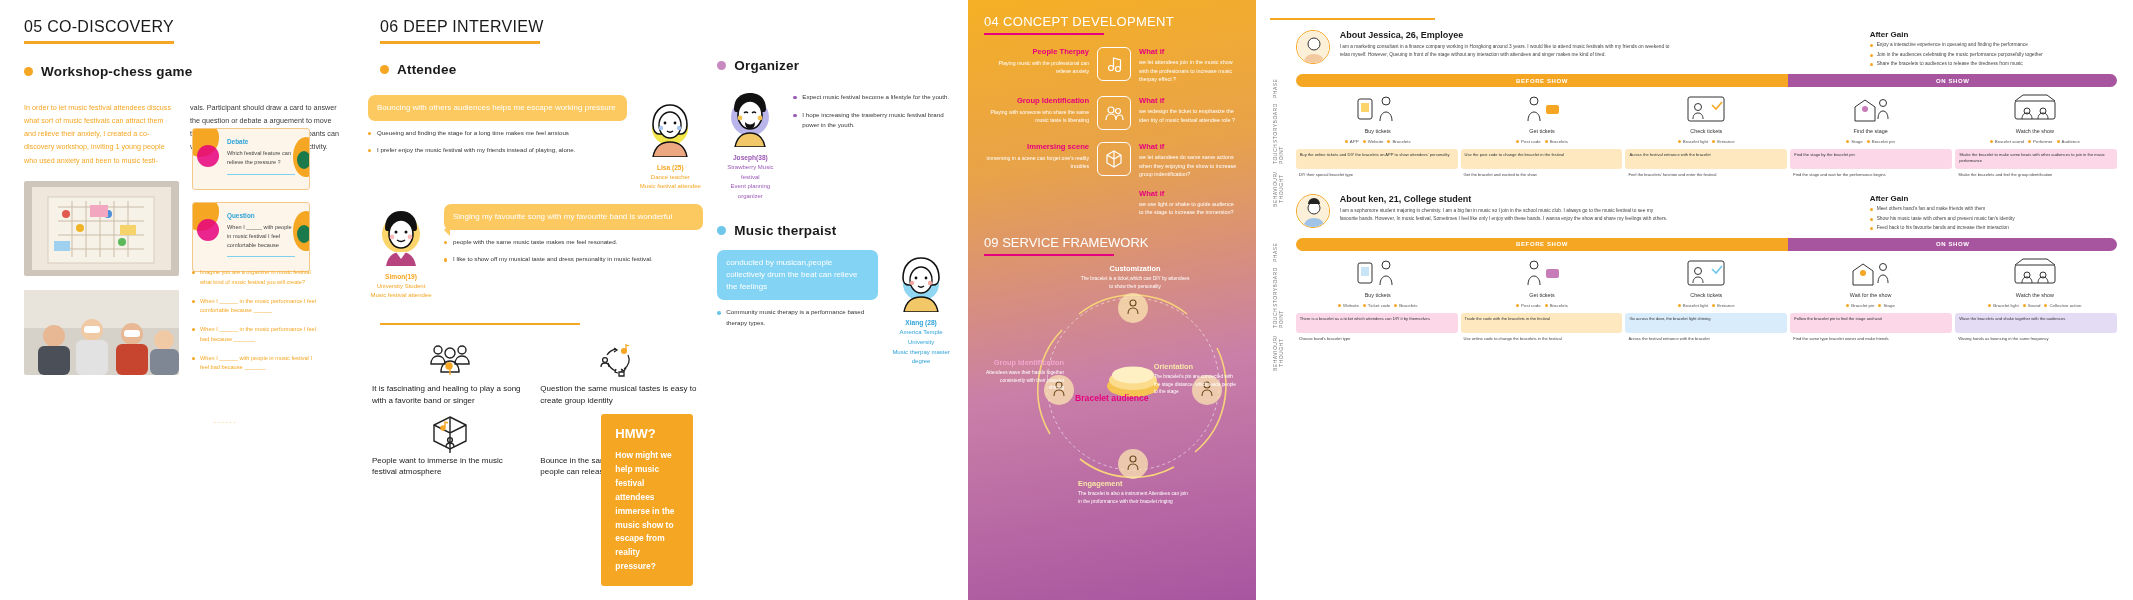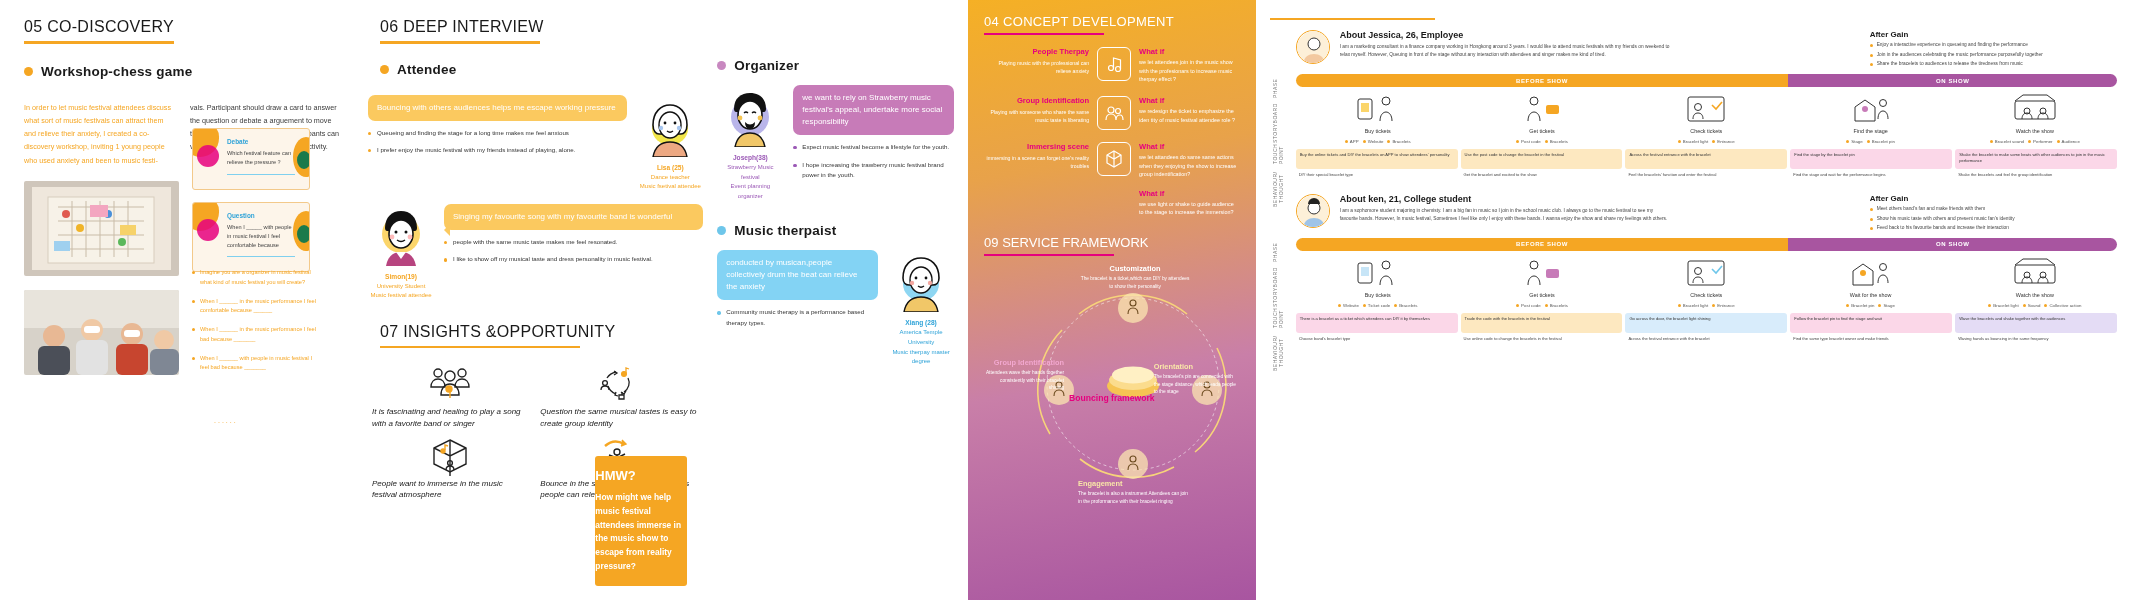--- a/index.html
+++ b/index.html
@@ -45,25 +45,25 @@
   .avatar-wrap { width:66px; text-align:center; flex:0 0 66px; }
   .p-name { font-size:6.6px; font-weight:bold; margin-top:3px; }
   .p-meta { font-size:6px; line-height:1.6; margin-top:2px; }
   .bubble { border-radius:7px; padding:7px 9px; font-size:8px; line-height:1.5; color:#ffffff; position:relative; }
   .bubble.yl{background:#fbc95f;} .bubble.pu{background:#c77bb8;} .bubble.bl{background:#83d3f4;}
   .bubble.tail-l:after{content:"";position:absolute;left:-6px;top:20px;border:6px solid transparent;border-right-color:inherit;}
   .quote-bullets li{ list-style:none; font-size:6.2px; line-height:1.7; color:#333; margin-top:7px;
      padding-left:9px; position:relative; }
   .quote-bullets li:before{content:"";position:absolute;left:0;top:4px;width:3.4px;height:3.4px;border-radius:50%;}
   .qb-or li:before{background:#f5a623;} .qb-pu li:before{background:#9b59b6;} .qb-bl li:before{background:#6ec6ea;}
-  .insight-grid{display:flex;flex-wrap:wrap;gap:4px;margin-top:14px;font-style:italic;}
+  .insight-grid{display:flex;flex-wrap:wrap;gap:4px;margin-top:14px;}
   .insight{width:49%;}
   .insight .icon{height:44px;display:flex;align-items:center;justify-content:center;}
   .insight p{font-size:8px;line-height:1.45;color:#1a1a1a;text-align:left;padding:0 4px;}
-  .hmw{position:absolute;right:30px;bottom:14px;width:92px;background:#f5a623;border-radius:3px;padding:12px 0;}
+  .hmw{position:absolute;right:24px;bottom:14px;width:92px;background:#f5a623;border-radius:3px;padding:12px 14px;}
   .hmw h4{color:#ffffff;font-size:13px;font-weight:bold;margin-bottom:8px;}
   .hmw p{color:#ffffff;font-size:8.4px;line-height:1.65;font-weight:bold;}
 
   
   .col3{width:330px;height:600px;background:linear-gradient(170deg,#f5b025 0%,#e8a24a 28%,#c97fa8 62%,#a855a0 100%);
      padding:14px 16px;position:relative;color:#fff;}
   .c3-title{font-size:13px;color:#fff;letter-spacing:.3px;}
   .c3-rule{height:2px;width:120px;background:#e6007e;margin-top:4px;}
   .concept-row{display:flex;align-items:flex-start;gap:8px;margin-top:12px;}
   .concept-left{width:105px;text-align:right;}
@@ -258,21 +258,20 @@
       <div style="flex:1">
         <div class="bubble yl tail-l" style="border-right-color:#fbc95f">Singing my favourite song with my favourite band is wonderful</div>
         <ul class="quote-bullets qb-or">
           <li>people with the same music taste makes me feel resonated.</li>
           <li>I like to show off my musical taste and dress personality in music festival.</li>
         </ul>
       </div>
     </div>
 
     <div style="padding-left:12px;margin-top:22px">
-      <div class="sec-title">07 INSIGHTS &amp;OPPORTUNITY</div>
       <div class="sec-rule" style="width:200px"></div>
     </div>
 
     <div class="insight-grid">
       <div class="insight">
         <div class="icon">
           <svg width="46" height="40" viewBox="0 0 46 40" fill="none" stroke="#222" stroke-width="1.4">
             <circle cx="11" cy="9" r="4"></circle>
               <path d="M4 23c0-5 3-8 7-8s7 3 7 8z"></path>
             <circle cx="35" cy="9" r="4"></circle>
@@ -354,35 +353,34 @@
           <circle cx="19" cy="33" r="2.4" fill="#f5c451"></circle>
             <circle cx="39" cy="33" r="2.4" fill="#f5c451"></circle>
           <path d="M24 37q5 5 10 0q0 7-5 7t-5-7z" fill="#111"></path>
           <path d="M14 62c2-10 7-14 15-14s13 4 15 14z" fill="#f1c768" stroke="#111" stroke-width="1.4"></path>
         </svg>
         <div class="p-name" style="color:#9b59b6">Joseph(38)</div>
         <div class="p-meta" style="color:#9b59b6;white-space:pre-line">Strawberry Music festival
 Event planning organizer</div>
       </div>
       <div style="flex:1">
-        <div class="bubble pu tail-l" style="border-right-color:#c77bb8">we want to rely on Strawberry music festival's appeal, undertake more social responsibility</div>
         <ul class="quote-bullets qb-pu">
           <li>Expect music festival become a lifestyle for the youth.</li>
           <li>I hope increasing the trawberry music festival brand power in the youth.</li>
         </ul>
       </div>
     </div>
 
     <div class="sub-head" style="margin-top:22px">
       <span class="dot bl"></span>
       <span>Music therpaist</span>
     </div>
     <div class="persona">
       <div style="flex:1">
-        <div class="bubble bl">conducted by musican,people collectively drum the beat can relieve the anxiety</div>
+        <div class="bubble bl">conducted by musican,people collectively drum the beat can relieve the feelings</div>
         <ul class="quote-bullets qb-bl">
           <li>Community music therapy is a performance based therapy types.</li>
         </ul>
       </div>
       <div class="avatar-wrap">
         <svg width="58" height="62" viewBox="0 0 58 62">
           <ellipse cx="29" cy="34" rx="18" ry="17" fill="#8ed6f2"></ellipse>
           <path d="M11 28c0-13 8-20 18-20s18 7 18 20c0 5-3 7-6 7H17c-3 0-6-2-6-7z" fill="#fff" stroke="#111" stroke-width="1.6"></path>
           <ellipse cx="29" cy="30" rx="11" ry="13" fill="#fff" stroke="#111" stroke-width="1.4"></ellipse>
           <circle cx="24" cy="28" r="1.4" fill="#111"></circle>
@@ -497,21 +495,21 @@
       </div>
       <div class="fw-lbl" style="left:94px;bottom:2px;text-align:left;width:112px">
         <span style="color:#f9e6a8">Engagement</span>
         <div class="fw-sub" style="width:112px">The bracelet is also a instrument Attendees can join in the proformance with their bracelet ringing</div>
       </div>
       <div class="fw-lbl" style="left:0;top:96px;width:80px;text-align:right">
         <span style="color:#f2a7cf">Group Identification</span>
         <div class="fw-sub" style="width:80px;text-align:right">Attendees wave their hands together consistently with their bracelet shining</div>
       </div>
       <div class="center-lbl">
-        <div class="cl-t" style="margin-top:26px">Bouncing framework</div>
+        <div class="cl-t" style="margin-top:26px">Bracelet audience</div>
       </div>
     </div>
   </div>
 
   <div class="col4">
     <div class="jm-rule"></div>
 
     <div class="jm-block">
       <div class="jm-head" style="margin-left:26px">
         <div class="jm-avatar">

